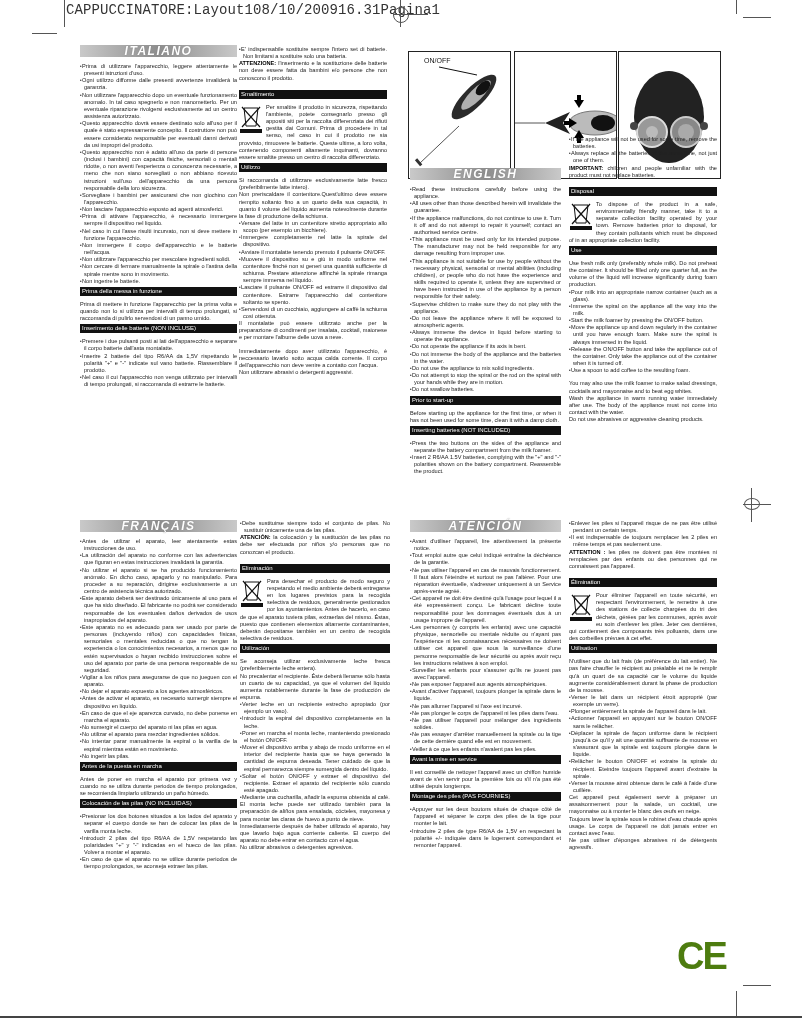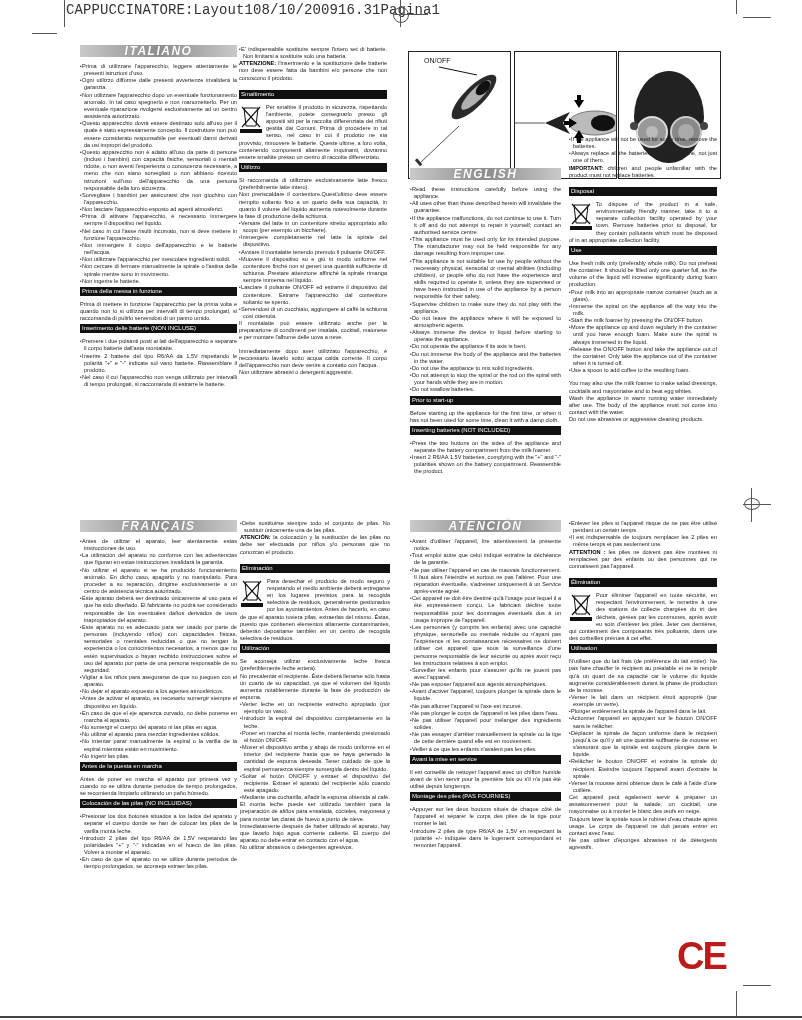--- a/index.html
+++ b/index.html
@@ -41,21 +41,21 @@
   .bin-wrap { position:relative; }
   .bin {
     float:left; width:24px; height:30px; margin:0 3px 0 0; position:relative;
   }
   .bin svg { display:block; }
 
   .figs { position:absolute; top:51px; left:410px; }
   .fig { position:absolute; top:0; height:126px; border:1px solid #222; background:#fff; }
   .onoff-label { position:absolute; font-size:7px; color:#111; }
 
-  .ce { position:absolute; left:677px; top:935px; font-size:38px; font-weight:bold; letter-spacing:-2px; color:#b91c1c; }
+  .ce { position:absolute; left:677px; top:935px; font-size:38px; font-weight:bold; letter-spacing:-2px; color:#4d7c0f; }
   .bottom-line { position:absolute; left:0; top:1016px; width:802px; height:2px; background:#444; }
 </style>
 </head>
 <body>
 
 <div class="slug">CAPPUCCINATORE:Layout108/10/200916.31Pagina1</div>
 <div class="mark" style="left:64px;top:0;width:1px;height:27px;"></div>
 <div class="mark" style="left:32px;top:33px;width:25px;height:1px;"></div>
 <div class="regv" style="left:400px;top:0;height:27px;"></div>
 <div class="regh" style="left:393px;top:14px;width:35px;"></div>

